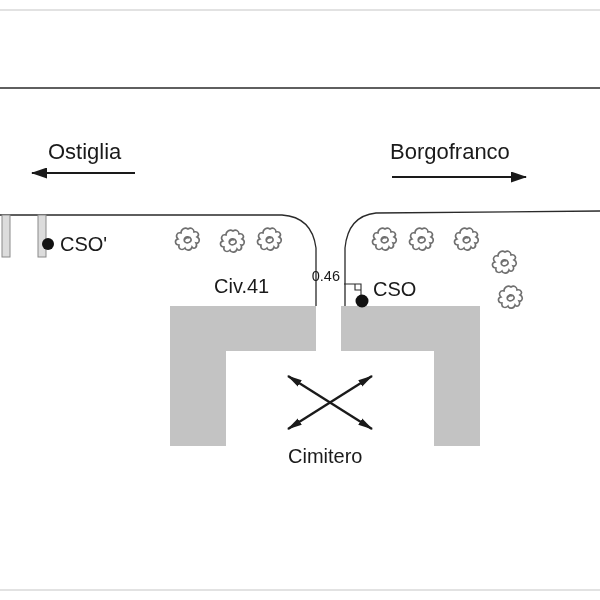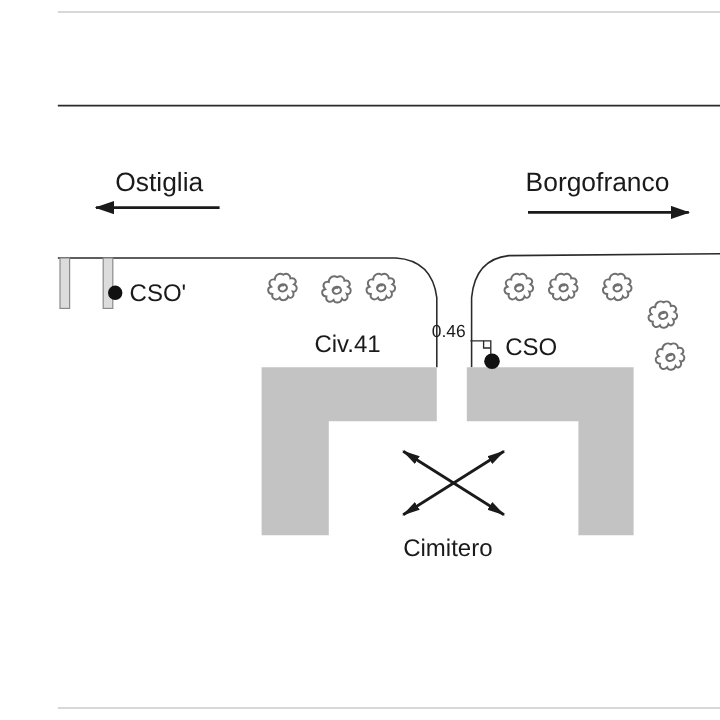--- a/index.html
+++ b/index.html
@@ -9,21 +9,20 @@
     width: 600px;
     height: 600px;
     overflow: hidden;
     font-family: "Liberation Sans", sans-serif;
   }
   #canvas-wrap {
     position: relative;
     width: 535px;
     height: 600px;
     background: #ffffff;
-    padding-left: 48px;
   }
   svg { display: block; }
 
   .frame-line   { stroke: #d8d8d8; stroke-width: 1.5; }
   .road-line    { stroke: #2a2a2a; stroke-width: 1.5; fill: none; }
   .edge-line    { stroke: #2a2a2a; stroke-width: 1.3; fill: none; }
   .arrow-line   { stroke: #1a1a1a; stroke-width: 2.2; fill: none; }
   .x-line       { stroke: #1a1a1a; stroke-width: 2.4; fill: none; }
   .dim-line     { stroke: #2a2a2a; stroke-width: 1.1; fill: none; }
   .post         { stroke: #8a8a8a; stroke-width: 1; }

